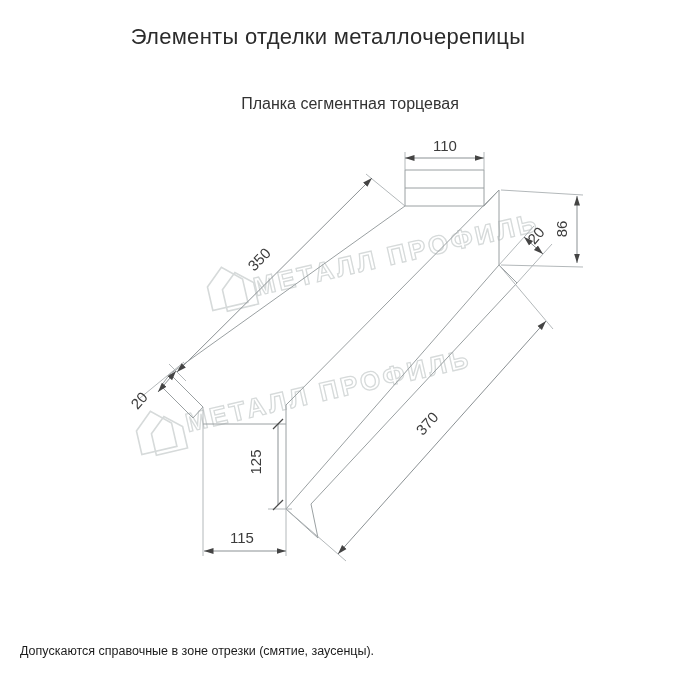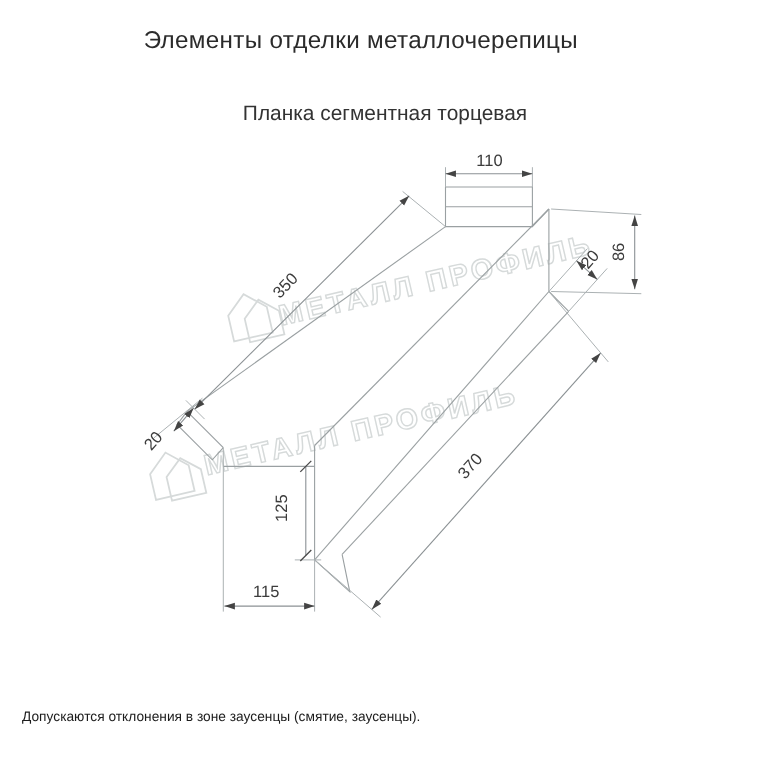--- a/index.html
+++ b/index.html
@@ -6,21 +6,21 @@
   body{
     width:700px;height:700px;background:#ffffff;position:relative;overflow:hidden;
     font-family:"Liberation Sans","DejaVu Sans",sans-serif;
   }
   .page-title{
     position:absolute;top:24px;left:0;width:576px;text-align:center;
     font-size:22px;font-weight:400;color:#2b2b2b;letter-spacing:.3px;margin-left:40px;
   }
   .subtitle{
     position:absolute;top:93px;left:0;width:700px;text-align:center;
-    font-size:19px;line-height:21px;color:#333333;
+    font-size:16px;line-height:21px;color:#333333;
   }
   .footer{
     position:absolute;top:643px;left:20px;width:660px;
     font-size:12.5px;line-height:17px;color:#1c1c1c;text-align:left;
   }
   svg.drawing{position:absolute;top:0;left:0;}
   
   .s{stroke:#9aa0a2;stroke-width:1;fill:none;}
   
   .e{stroke:#aab0b2;stroke-width:.9;fill:none;}
@@ -126,14 +126,14 @@
     <text class="dimtext" transform="translate(540,239) rotate(-49)">20</text>
     <text class="dimtext" transform="translate(263,263) rotate(-46)">350</text>
     <text class="dimtext" transform="translate(143,404) rotate(-48)">20</text>
     <text class="dimtext" transform="translate(261,462) rotate(-90)">125</text>
     <text class="dimtext" x="242" y="543">115</text>
     <text class="dimtext" transform="translate(431,427) rotate(-48)">370</text>
   </g>
 </svg>
 
 <div class="footer">
-  <div>Допускаются отклонения в зоне заусенцы (смятие, заусенцы).</div>
+  <div>Допускаются справочные в зоне отрезки (смятие, заусенцы).</div>
 </div>
 
 </body></html>

